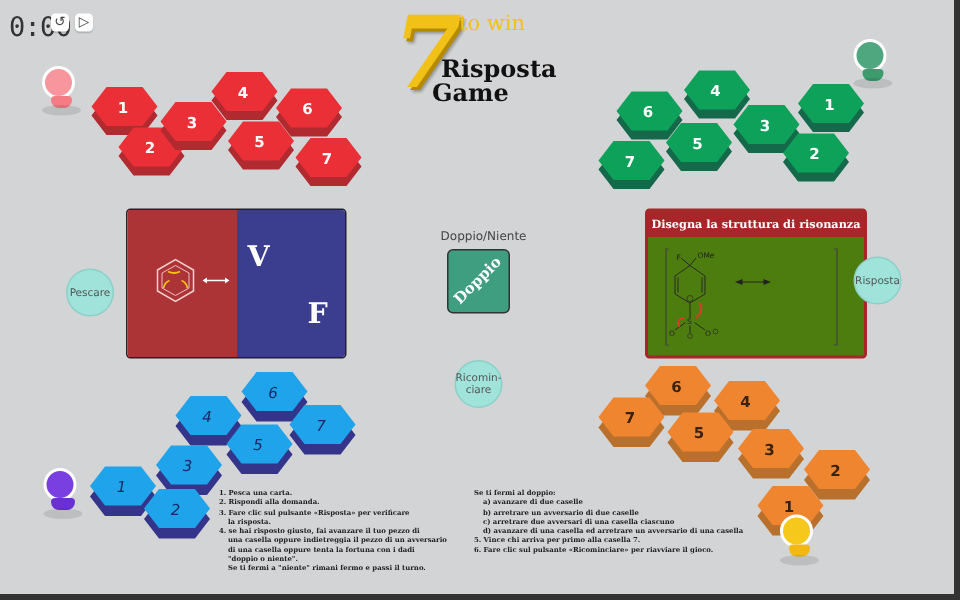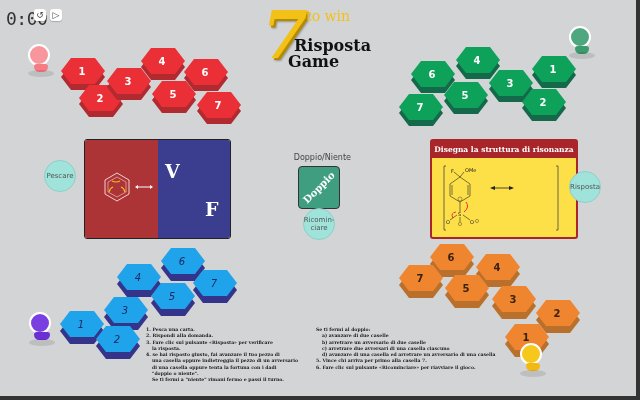--- a/index.html
+++ b/index.html
@@ -12,21 +12,21 @@
   .towin { left:306px; top:8px; font-family:"DejaVu Serif", serif; font-weight:normal; font-size:14px; color:#f2c117; }
   .tline { font-family:"DejaVu Serif", serif; font-weight:bold; font-size:16px; color:#111; }
   .circle-btn { width:30px; height:30px; border-radius:50%; background:#9fe3da; border:1px solid #8cd0c8; color:#555; font-size:7px; display:flex; align-items:center; justify-content:center; text-align:center; line-height:8px; cursor:pointer; }
   .card { left:84px; top:139px; width:145px; height:98px; border:1px solid #222; border-radius:3px; overflow:hidden; }
   .card .red { position:absolute; left:0; top:0; width:73px; height:100%; background:#ad3436; }
   .card .blue { position:absolute; left:73px; top:0; width:72px; height:100%; background:#3b3e8f; }
   .vf { font-family:"DejaVu Serif", serif; font-weight:bold; color:#fff; font-size:19px; }
   .dbl-label { left:287px; top:153px; font-size:8px; color:#444; width:64px; text-align:right; }
   .dbl-btn { left:298px; top:166px; width:40px; height:41px; background:#3f9e80; border:1px solid #333; border-radius:4px; display:flex; align-items:center; justify-content:center; cursor:pointer; }
   .dbl-btn span { transform:rotate(-45deg); color:#fff; font-family:"DejaVu Serif", serif; font-weight:bold; font-size:10px; }
-  .qcard { left:430px; top:139px; width:144px; height:96px; background:#fde047; border:2px solid #a8262a; border-radius:3px; }
+  .qcard { left:430px; top:139px; width:144px; height:96px; background:#4d7c0f; border:2px solid #a8262a; border-radius:3px; }
   .qhead { height:17px; background:#a8262a; color:#fff; font-family:"DejaVu Serif", serif; font-weight:bold; font-size:7.5px; line-height:17px; text-align:center; }
   .rules { font-family:"DejaVu Serif", serif; font-weight:bold; font-size:4.6px; line-height:6.3px; color:#222; }
   .rules div { white-space:nowrap; }
   .avatar { width:18px; height:18px; border-radius:50%; border:2px solid #fff; }
   .shadow { width:26px; height:7px; border-radius:50%; background:rgba(0,0,0,.1); }
 </style>
 </head>
 <body>
 
 <div id="stage">
@@ -212,21 +212,21 @@
     <div class="avatar" style="background:#7a3fe0;"></div>
     <div style="width:16px;height:8px;background:#6b2fd6;margin:-2px auto 0;border-radius:3px 3px 6px 6px;"></div>
     <div class="shadow" style="margin:-1px auto 0;"></div>
   </div>
   <div class="abs" style="left:520px;top:343px;">
     <div class="avatar" style="background:#f6c81c;"></div>
     <div style="width:14px;height:8px;background:#f2b914;margin:-2px auto 0;border-radius:3px 3px 6px 6px;"></div>
     <div class="shadow" style="margin:-1px auto 0;"></div>
   </div>
 
-  <div class="abs circle-btn" style="left:44px;top:160px;">Pescare</div>
+  <div class="abs circle-btn" style="left:44px;top:179px;">Pescare</div>
 
   <div class="abs card">
     <div class="red">
       <svg width="73" height="98">
         <polygon points="20,40 32,33 44,40 44,54 32,61 20,54" fill="none" stroke="#f3d0d0" stroke-width="1"></polygon>
         <polygon points="23,42 32,37 41,42 41,52 32,57 23,52" fill="none" stroke="#f3d0d0" stroke-width="0.6"></polygon>
         <path d="M27,41 q4,2 8,0" stroke="#f2c117" stroke-width="1.2" fill="none"></path>
         <path d="M24,52 q1,-4 4,-5" stroke="#f2c117" stroke-width="1.2" fill="none"></path>
         <path d="M40,52 q-1,-4 -4,-5" stroke="#f2c117" stroke-width="1.2" fill="none"></path>
         <line x1="52" y1="47" x2="66" y2="47" stroke="#fff" stroke-width="1"></line>
@@ -237,21 +237,21 @@
     <div class="blue">
       <div class="abs vf" style="left:7px;top:20px;">V</div>
       <div class="abs vf" style="left:47px;top:58px;">F</div>
     </div>
   </div>
 
   <div class="abs dbl-label">Doppio/Niente</div>
   <div class="abs dbl-btn">
       <span>Doppio</span>
     </div>
-  <div class="abs circle-btn" style="left:303px;top:208px;white-space:pre-line;">Ricomin-
+  <div class="abs circle-btn" style="left:303px;top:240px;white-space:pre-line;">Ricomin-
 ciare</div>
 
   <div class="abs qcard">
     <div class="qhead">Disegna la struttura di risonanza</div>
     <svg width="144" height="77">
       <path d="M14,8 h-2 v64 h2" stroke="#444" fill="none" stroke-width="0.8"></path>
       <path d="M124,8 h2 v64 h-2" stroke="#444" fill="none" stroke-width="0.8"></path>
       <text x="19" y="15" font-size="5" fill="#222">F</text>
       <text x="33" y="14" font-size="5" fill="#222">OMe</text>
       <line x1="22" y1="14" x2="28" y2="19" stroke="#222" stroke-width="0.6"></line>

